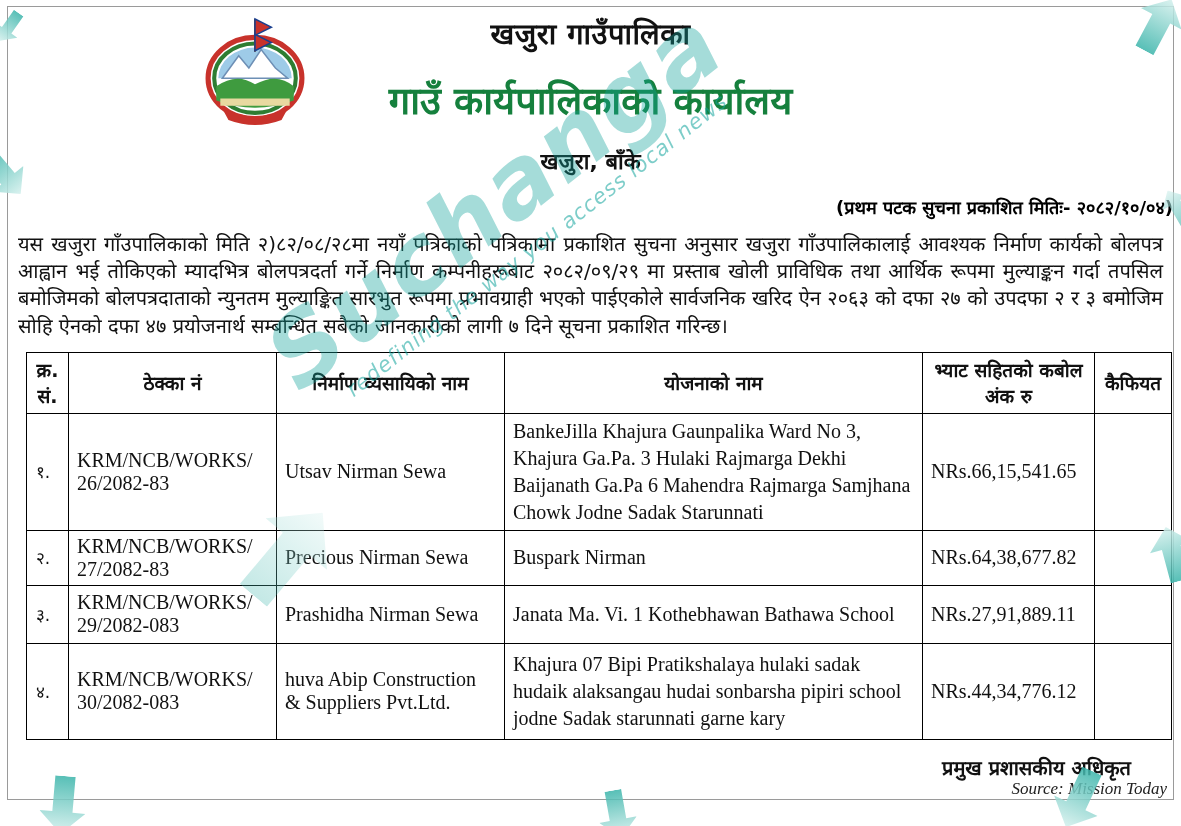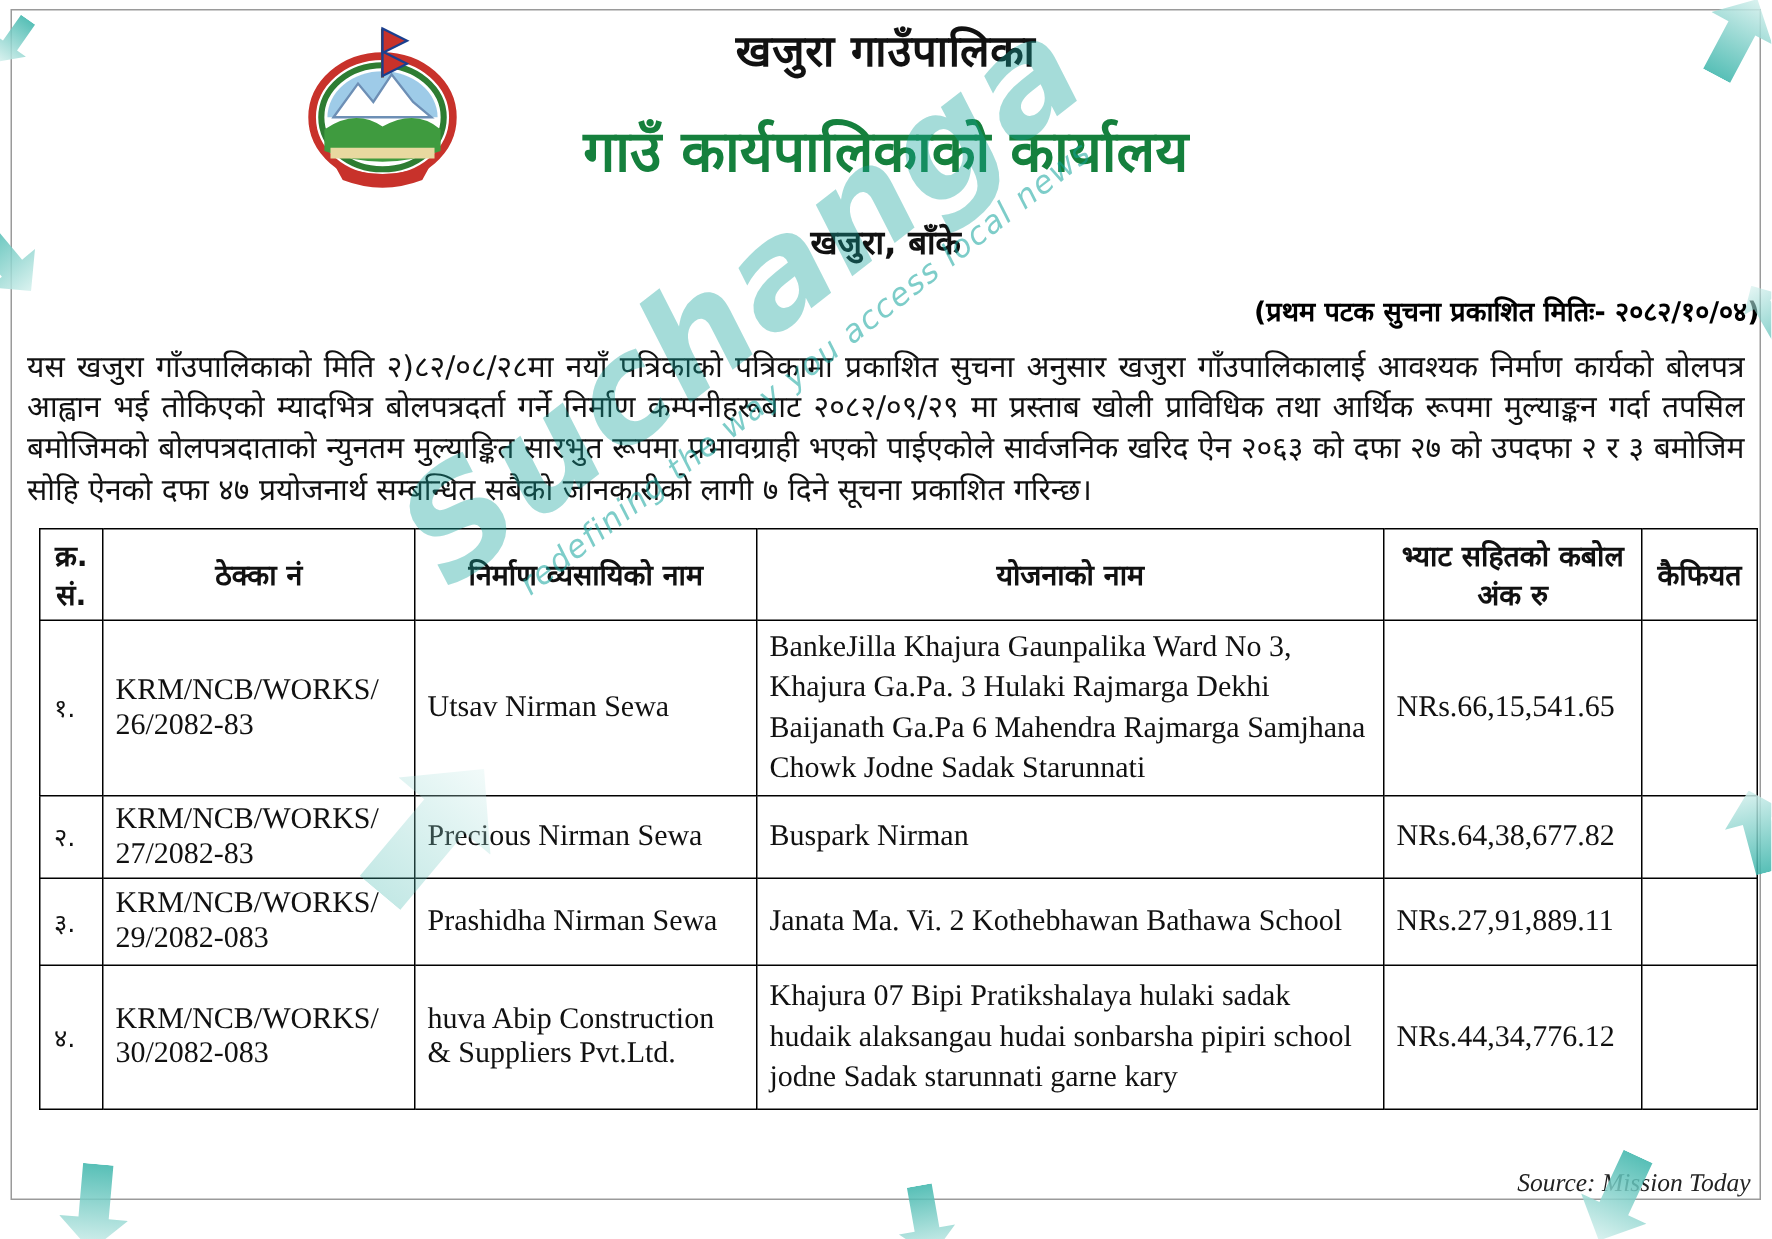--- a/index.html
+++ b/index.html
@@ -229,36 +229,37 @@
           <td class="c-contractor">Precious Nirman Sewa</td>
           <td class="c-project">Buspark Nirman</td>
           <td class="c-amount">NRs.64,38,677.82</td>
           <td class="c-remarks"></td>
         </tr>
         <tr class="r3">
           <td class="c-sn">३.</td>
           <td class="c-contract preline">KRM/NCB/WORKS/
 29/2082-083</td>
           <td class="c-contractor">Prashidha Nirman Sewa</td>
-          <td class="c-project">Janata Ma. Vi. 2 Kothebhawan Bathawa School</td>
+          <td class="c-project">Janata Ma. Vi. 1 Kothebhawan Bathawa School</td>
           <td class="c-amount">NRs.27,91,889.11</td>
           <td class="c-remarks"></td>
         </tr>
         <tr class="r4">
           <td class="c-sn">४.</td>
           <td class="c-contract preline">KRM/NCB/WORKS/
 30/2082-083</td>
           <td class="c-contractor">huva Abip Construction &amp; Suppliers Pvt.Ltd.</td>
           <td class="c-project">Khajura 07 Bipi Pratikshalaya hulaki sadak hudaik alaksangau hudai sonbarsha pipiri school jodne Sadak starunnati garne kary</td>
           <td class="c-amount">NRs.44,34,776.12</td>
           <td class="c-remarks"></td>
         </tr>
       </tbody>
     </table>
 
+    <div class="signature">प्रमुख प्रशासकीय अधिकृत</div>
 
   </div>
 
   <div class="watermark">
     <div class="wm-text">Suchanga</div>
     <div class="wm-tagline">redefining the way you access local news</div>
   </div>
 
   <div class="source">Source: Mission Today</div>
 

